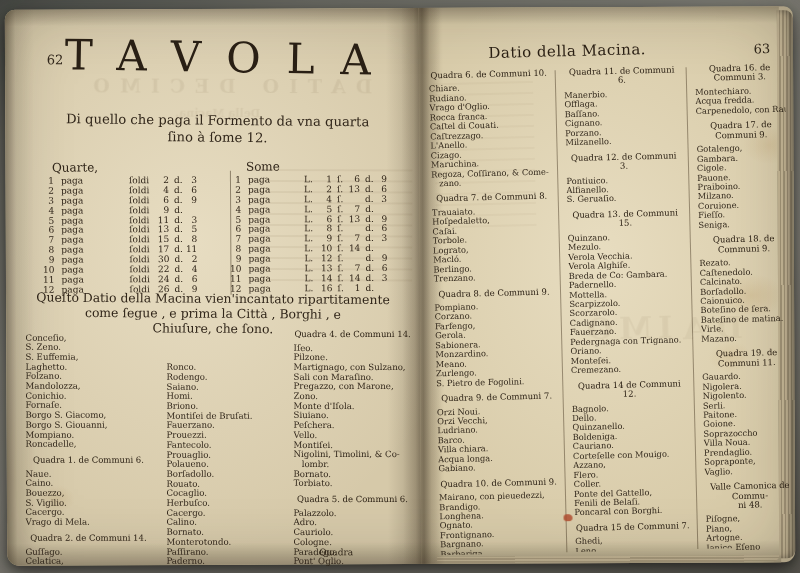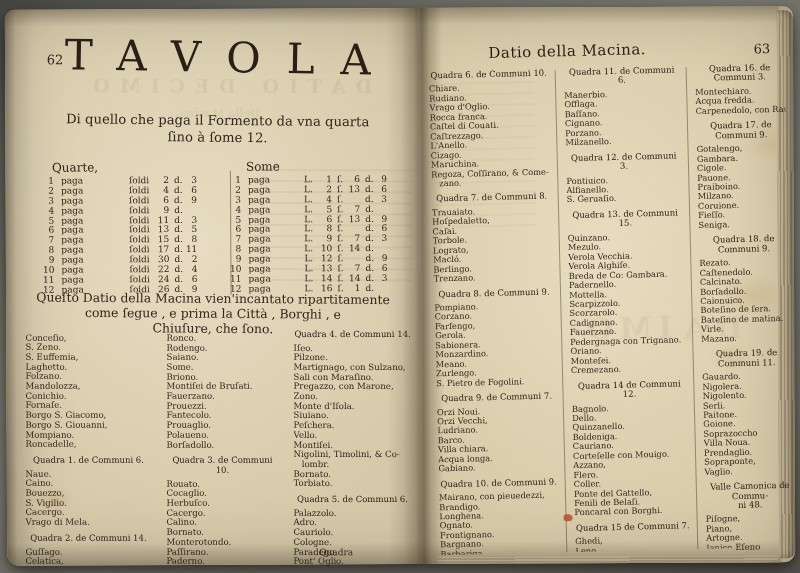--- a/index.html
+++ b/index.html
@@ -366,30 +366,29 @@
             <div class="place-item">Vrago di Mela.</div>
             <div class="quadra-heading">Quadra 2. de Communi 14.</div>
             <div class="place-item">Guſſago.</div>
             <div class="place-item">Celatica,</div>
           </div>
           <div class="vrule"></div>
           <div class="pcol">
             <div class="place-item">Ronco.</div>
             <div class="place-item">Rodengo.</div>
             <div class="place-item">Saiano.</div>
-            <div class="place-item">Some.</div>
+            <div class="place-item">Homi.</div>
             <div class="place-item">Briono.</div>
             <div class="place-item">Montiſei de Bruſati.</div>
             <div class="place-item">Fauerzano.</div>
             <div class="place-item">Prouezzi.</div>
             <div class="place-item">Fantecolo.</div>
             <div class="place-item">Prouaglio.</div>
             <div class="place-item">Polaueno.</div>
             <div class="place-item">Borſadollo.</div>
-            <div class="quadra-heading">Quadra 3. de Communi 10.</div>
             <div class="place-item">Rouato.</div>
             <div class="place-item">Cocaglio.</div>
             <div class="place-item">Herbuſco.</div>
             <div class="place-item">Cacergo.</div>
             <div class="place-item">Calino.</div>
             <div class="place-item">Bornato.</div>
             <div class="place-item">Monterotondo.</div>
             <div class="place-item">Paſſirano.</div>
             <div class="place-item">Paderno.</div>
           </div>

